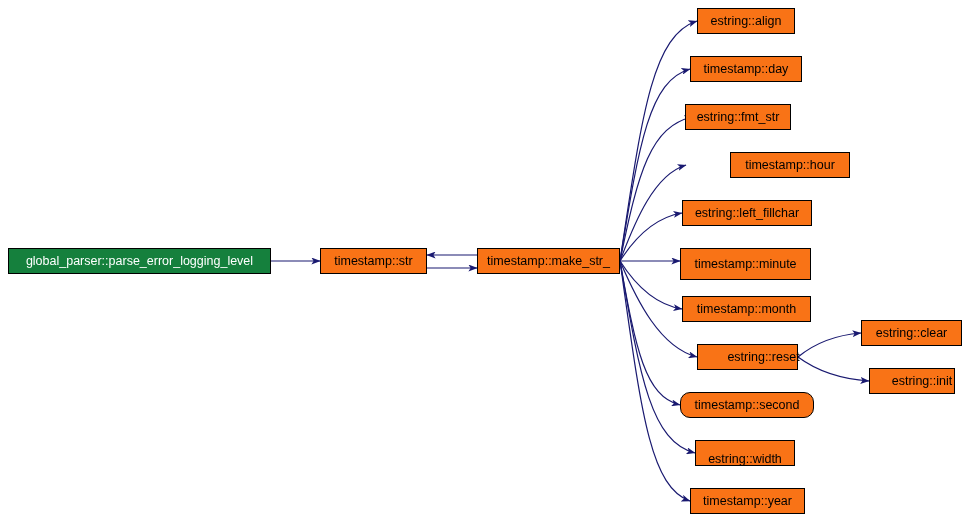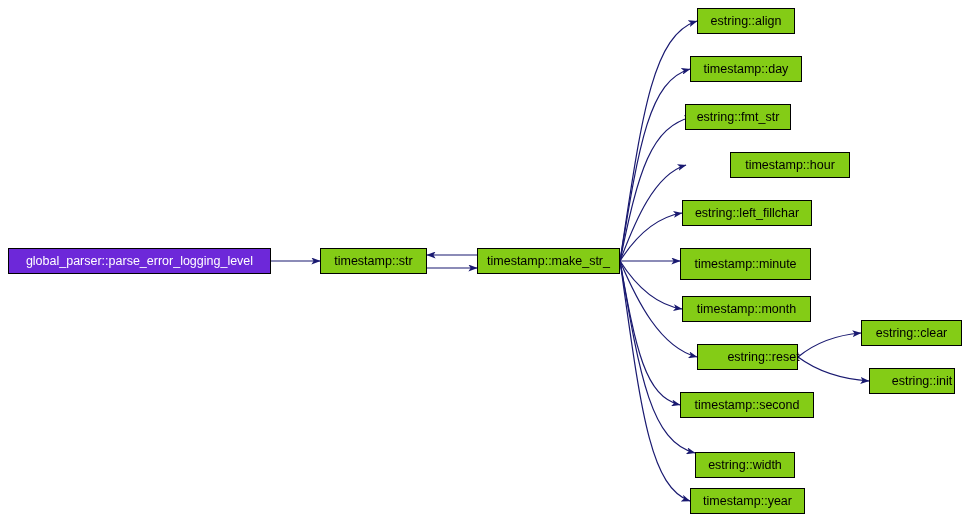--- a/index.html
+++ b/index.html
@@ -22,32 +22,32 @@
     left: 0;
     top: 0;
     width: 967px;
     height: 519px;
     pointer-events: none;
   }
   .node {
     position: absolute;
     box-sizing: border-box;
     border: 1px solid #000000;
-    background: #84cc16;
+    background: #f97316;
     color: #000000;
     font-size: 12.5px;
     line-height: 1;
     display: flex;
     align-items: center;
     justify-content: center;
     white-space: nowrap;
     letter-spacing: 0px;
   }
   .node.root {
-    background: #6d28d9;
+    background: #15803d;
     color: #ffffff;
     border: 1px solid #000000;
   }
   .node-label {
     display: block;
     padding: 0 2px;
   }
 </style>
 </head>
 <body>
@@ -105,24 +105,24 @@
       </div>
       <div class="node" style="left: 680px; top: 248px; width: 131px; height: 32px;">
         <span class="node-label">timestamp::minute</span>
       </div>
       <div class="node" style="left: 682px; top: 296px; width: 129px; height: 26px;">
         <span class="node-label">timestamp::month</span>
       </div>
       <div class="node" style="left: 697px; top: 344px; width: 101px; height: 26px; padding-left: 32px;">
         <span class="node-label">estring::reset</span>
       </div>
-      <div class="node" style="left: 680px; top: 392px; width: 134px; height: 26px;">
+      <div class="node" style="left: 680px; top: 392px; width: 134px; height: 26px; border-radius: 10px;">
         <span class="node-label">timestamp::second</span>
       </div>
-      <div class="node" style="left: 695px; top: 452px; width: 100px; height: 26px;">
+      <div class="node" style="left: 695px; top: 440px; width: 100px; height: 26px; align-items: flex-end;">
         <span class="node-label">estring::width</span>
       </div>
       <div class="node" style="left: 690px; top: 488px; width: 115px; height: 26px;">
         <span class="node-label">timestamp::year</span>
       </div>
       <div class="node" style="left: 861px; top: 320px; width: 101px; height: 26px;">
         <span class="node-label">estring::clear</span>
       </div>
       <div class="node" style="left: 869px; top: 368px; width: 86px; height: 26px; padding-left: 20px;">
         <span class="node-label">estring::init</span>

